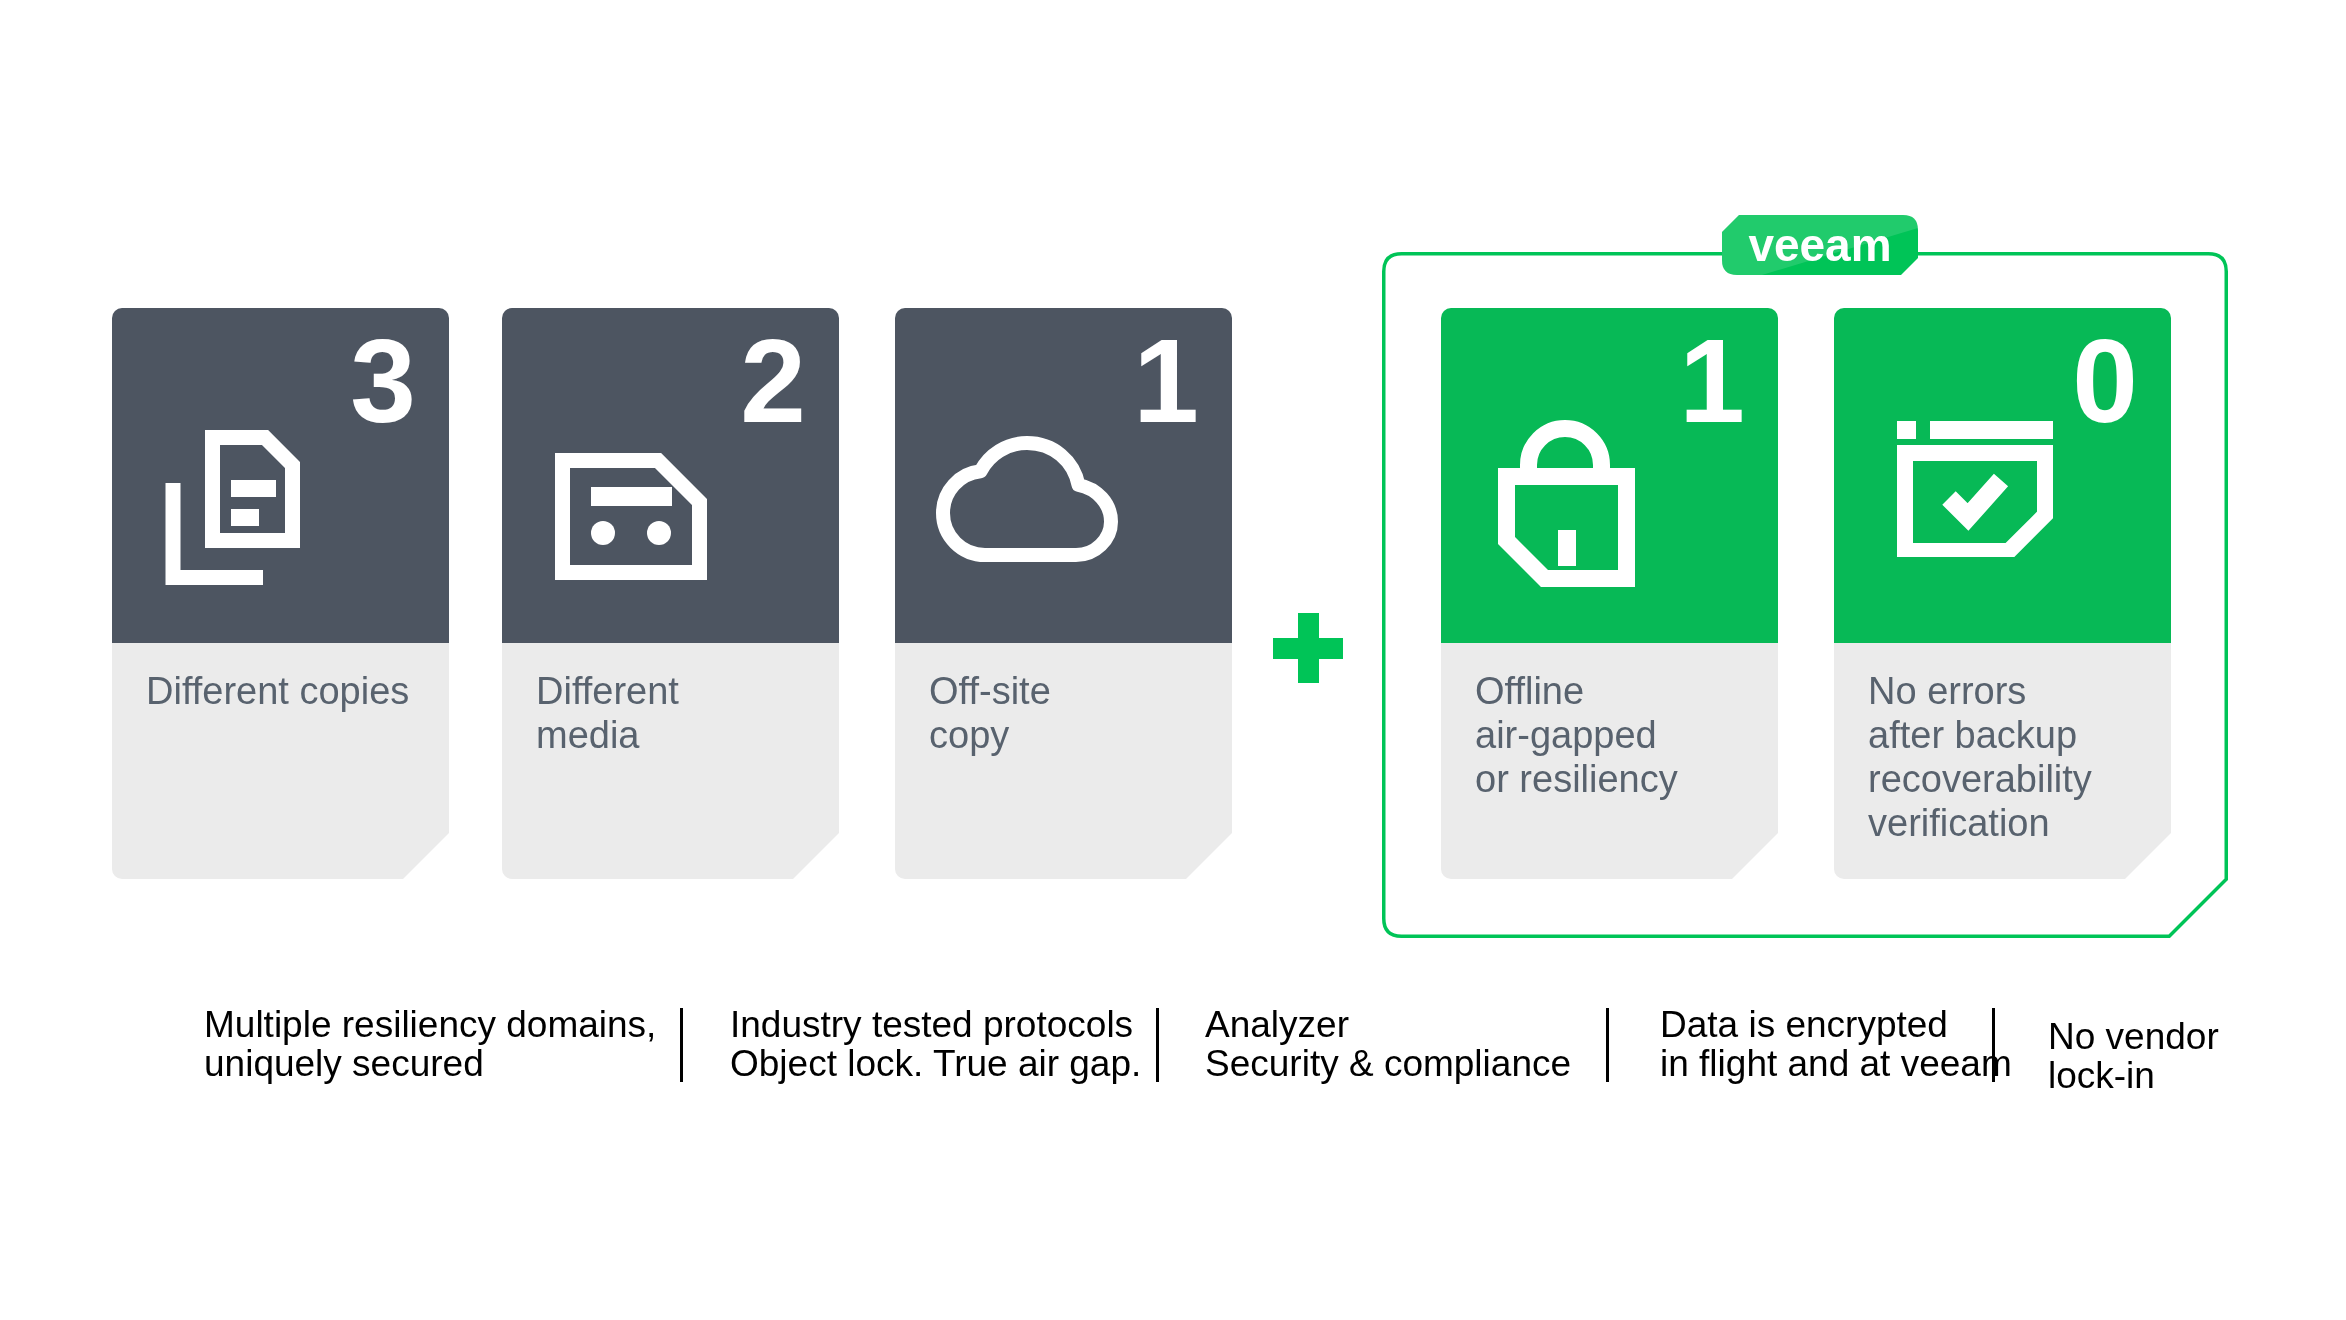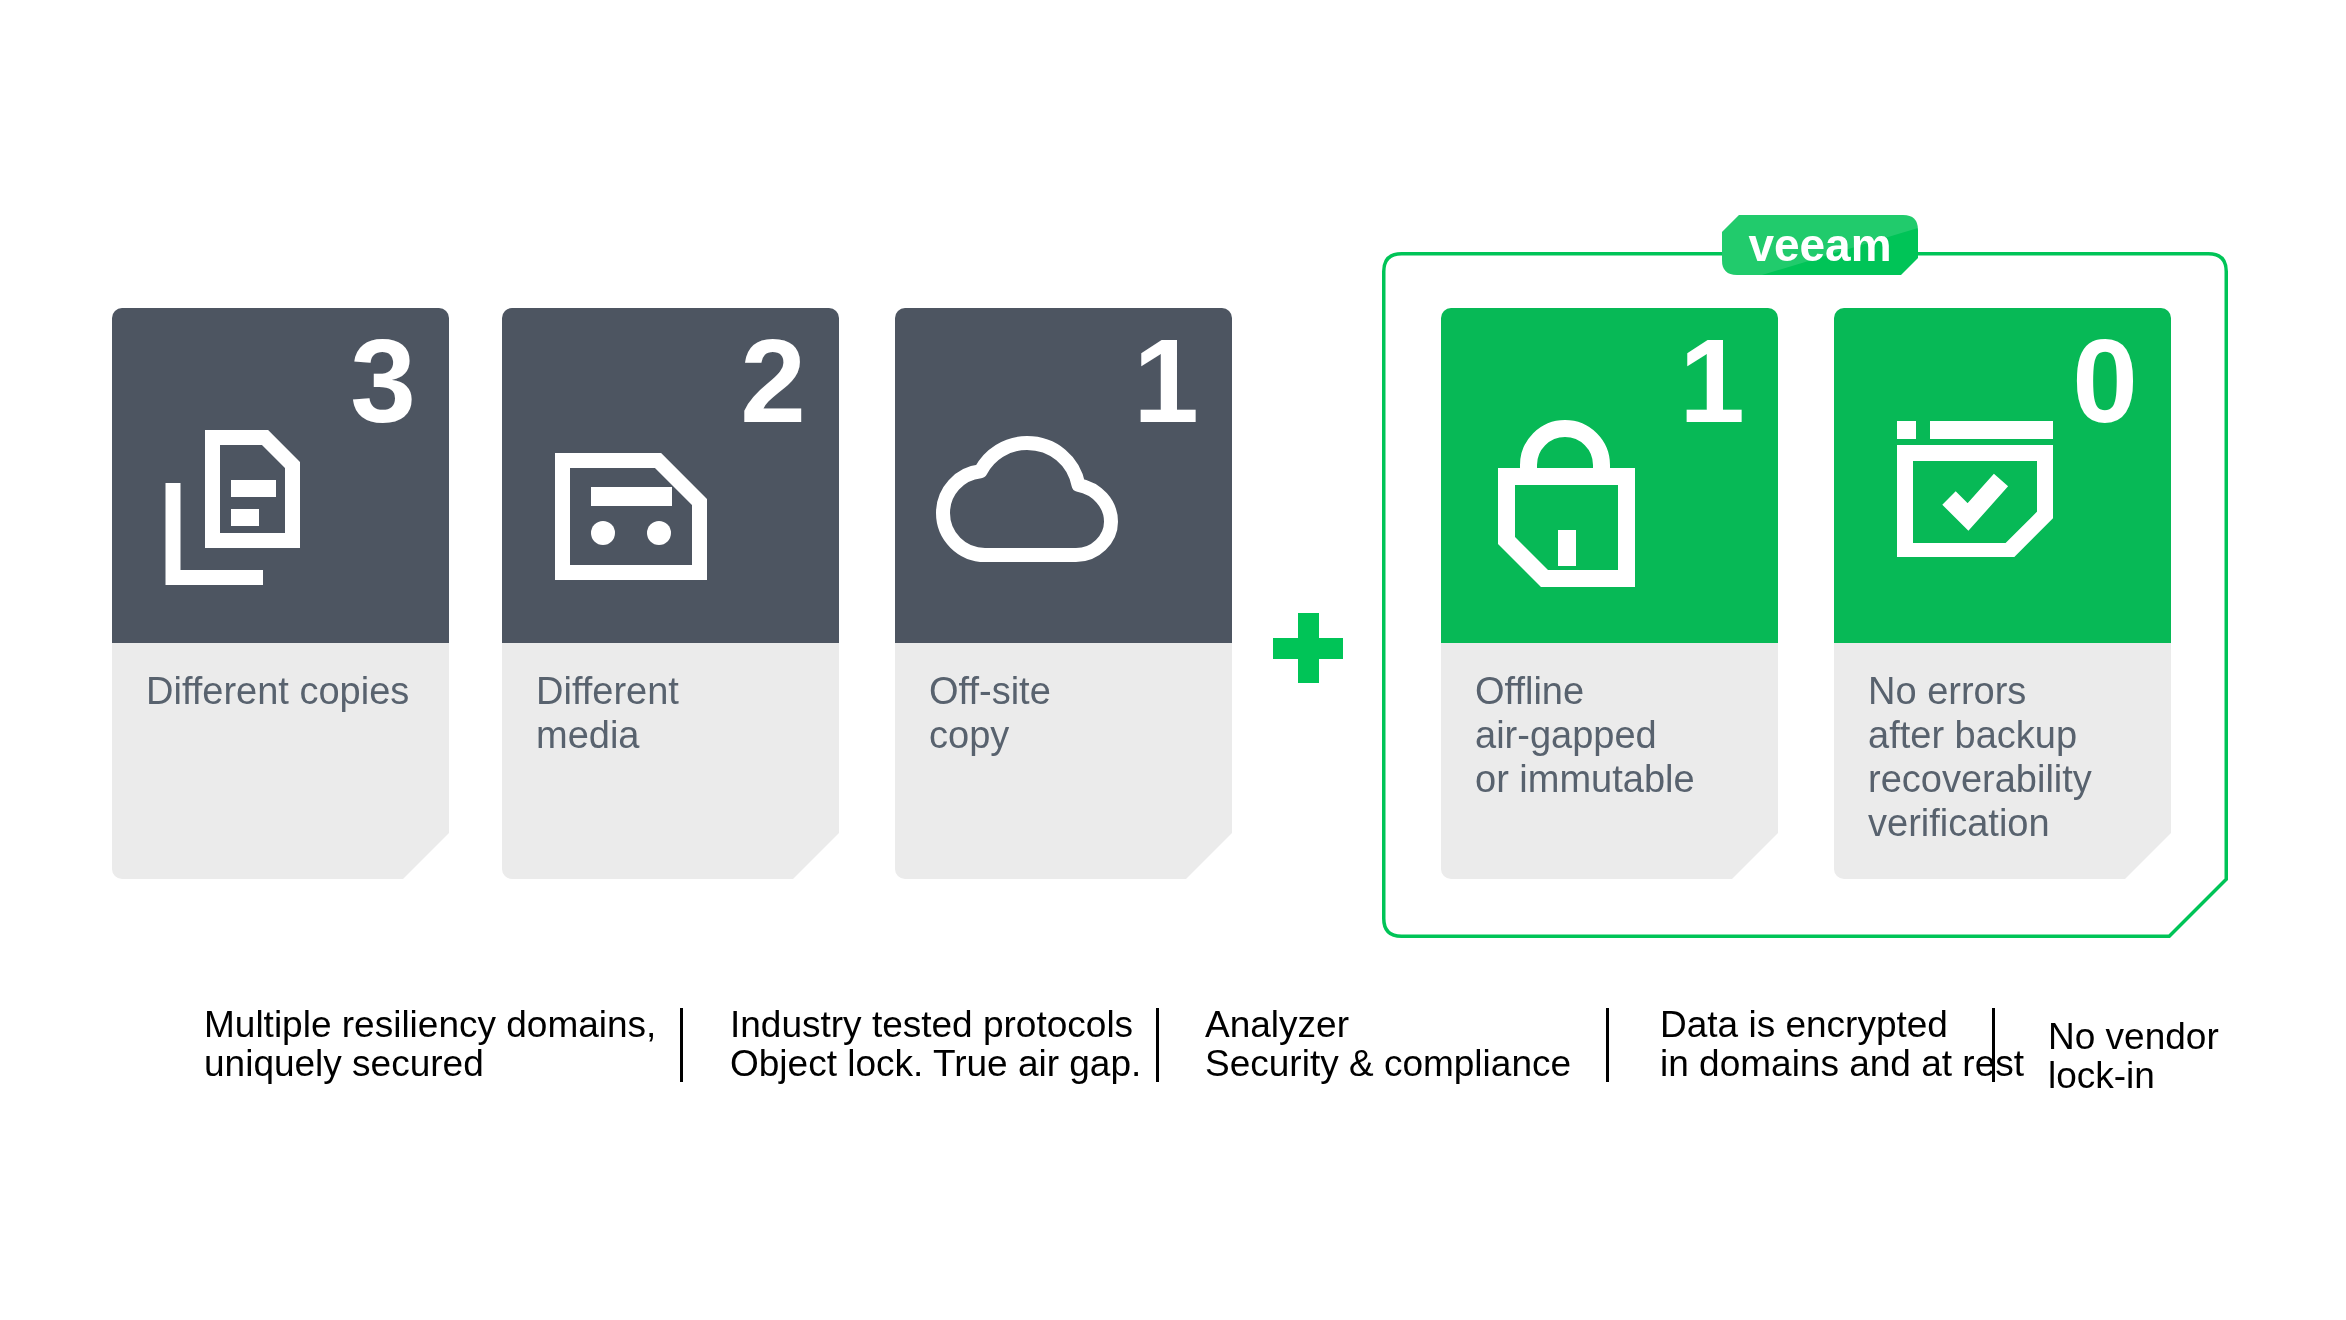--- a/index.html
+++ b/index.html
@@ -121,21 +121,21 @@
       <div class="card-num">1</div>
       <svg class="card-icon" id="icon-lock" width="137" height="169" viewBox="0 0 137 169">
         <path d="M30.5,60 V47 A36.5,36.5 0 0 1 103.5,47 V60" fill="none" stroke="#fff" stroke-width="17"></path>
         <path d="M8.5,58.5 H128.5 V160.5 H46.5 L8.5,122.5 Z" fill="none" stroke="#fff" stroke-width="17"></path>
         <rect x="60" y="112" width="18" height="36" fill="#fff"></rect>
       </svg>
     </div>
     <div class="card-bottom">
       <span>Offline</span>
       <span>air-gapped</span>
-      <span>or immutable</span>
+      <span>or resiliency</span>
     </div>
   </div>
 
   <div class="card green" id="card-5">
     <div class="card-top">
       <div class="card-num">0</div>
       <svg class="card-icon" id="icon-wincheck" width="156" height="136" viewBox="0 0 156 136">
         <rect x="0" y="0" width="19" height="18" fill="#fff"></rect>
         <rect x="33" y="0" width="123" height="18" fill="#fff"></rect>
         <path d="M8,32 H148 V94 L112,130 H8 Z" fill="none" stroke="#fff" stroke-width="16"></path>
@@ -174,21 +174,21 @@
     <span>Object lock. True air gap.</span>
   </div>
   <div class="f-div" id="f-div-2"></div>
   <div class="f-item" id="f-item-3">
     <span>Analyzer</span>
     <span>Security &amp; compliance</span>
   </div>
   <div class="f-div" id="f-div-3"></div>
   <div class="f-item" id="f-item-4">
     <span>Data is encrypted</span>
-    <span>in domains and at rest</span>
+    <span>in flight and at veeam</span>
   </div>
   <div class="f-div" id="f-div-4"></div>
   <div class="f-item" id="f-item-5">
     <span>No vendor</span>
     <span>lock-in</span>
   </div>
 
 </div>
 
 </body></html>

